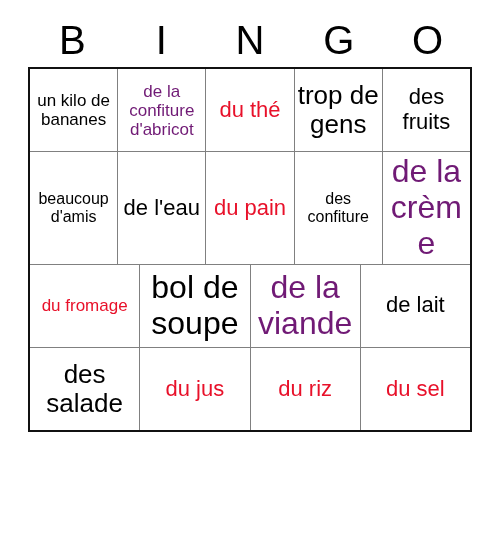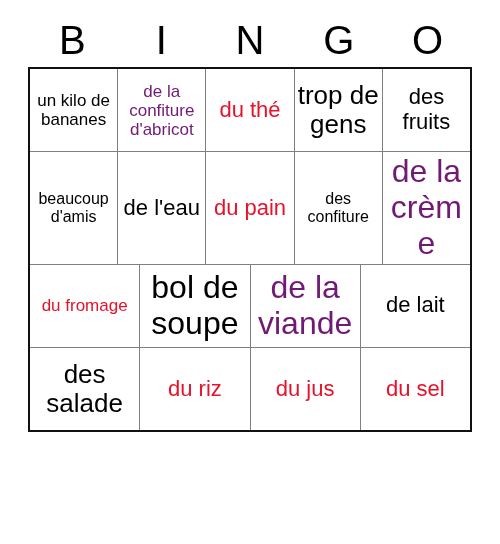--- a/index.html
+++ b/index.html
@@ -152,24 +152,24 @@
         </div>
         <div class="cell">
           <span class="cell-text size-xl col-black">de lait</span>
         </div>
       </div>
       <div class="grid-row">
         <div class="cell">
           <span class="cell-text size-md col-black">des salade</span>
         </div>
         <div class="cell">
-          <span class="cell-text size-xl col-red">du riz</span>
+          <span class="cell-text size-xl col-red">du jus</span>
         </div>
         <div class="cell">
-          <span class="cell-text size-xl col-red">du jus</span>
+          <span class="cell-text size-xl col-red">du riz</span>
         </div>
         <div class="cell">
           <span class="cell-text size-xl col-red">du sel</span>
         </div>
       </div>
     </div>
 
 </div>
 
 </body></html>

